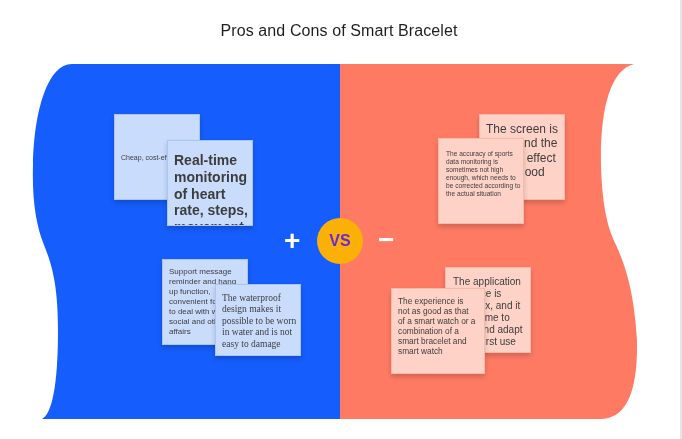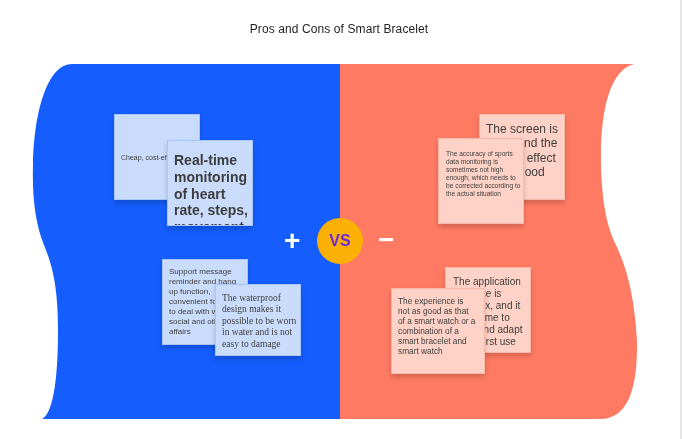--- a/index.html
+++ b/index.html
@@ -8,21 +8,21 @@
       background: #ffffff;
       font-family: "Liberation Sans", "DejaVu Sans", sans-serif;
     }
     .canvas { position: relative; width: 682px; height: 439px; background: #ffffff; }
     .right-scrollbar {
       position: absolute; left: 680px; top: 0; width: 2px; height: 439px;
       background: #e6e6e6;
     }
     .title {
       position: absolute; left: 0; top: 22px; width: 678px;
-      text-align: center; font-size: 12px; color: #1f1f1f; letter-spacing: 0.1px;
+      text-align: center; font-size: 16px; color: #1f1f1f; letter-spacing: 0.1px;
     }
     svg.bg { position: absolute; left: 0; top: 0; }
     .note {
       position: absolute;
       box-shadow: 0 3px 5px rgba(0,0,0,0.18);
       color: #3d3d3d;
       overflow: hidden;
       line-height: 1.2;
     }
     .note.pro { background: #cadcfc; border: 1px solid #a9c4f7; }

